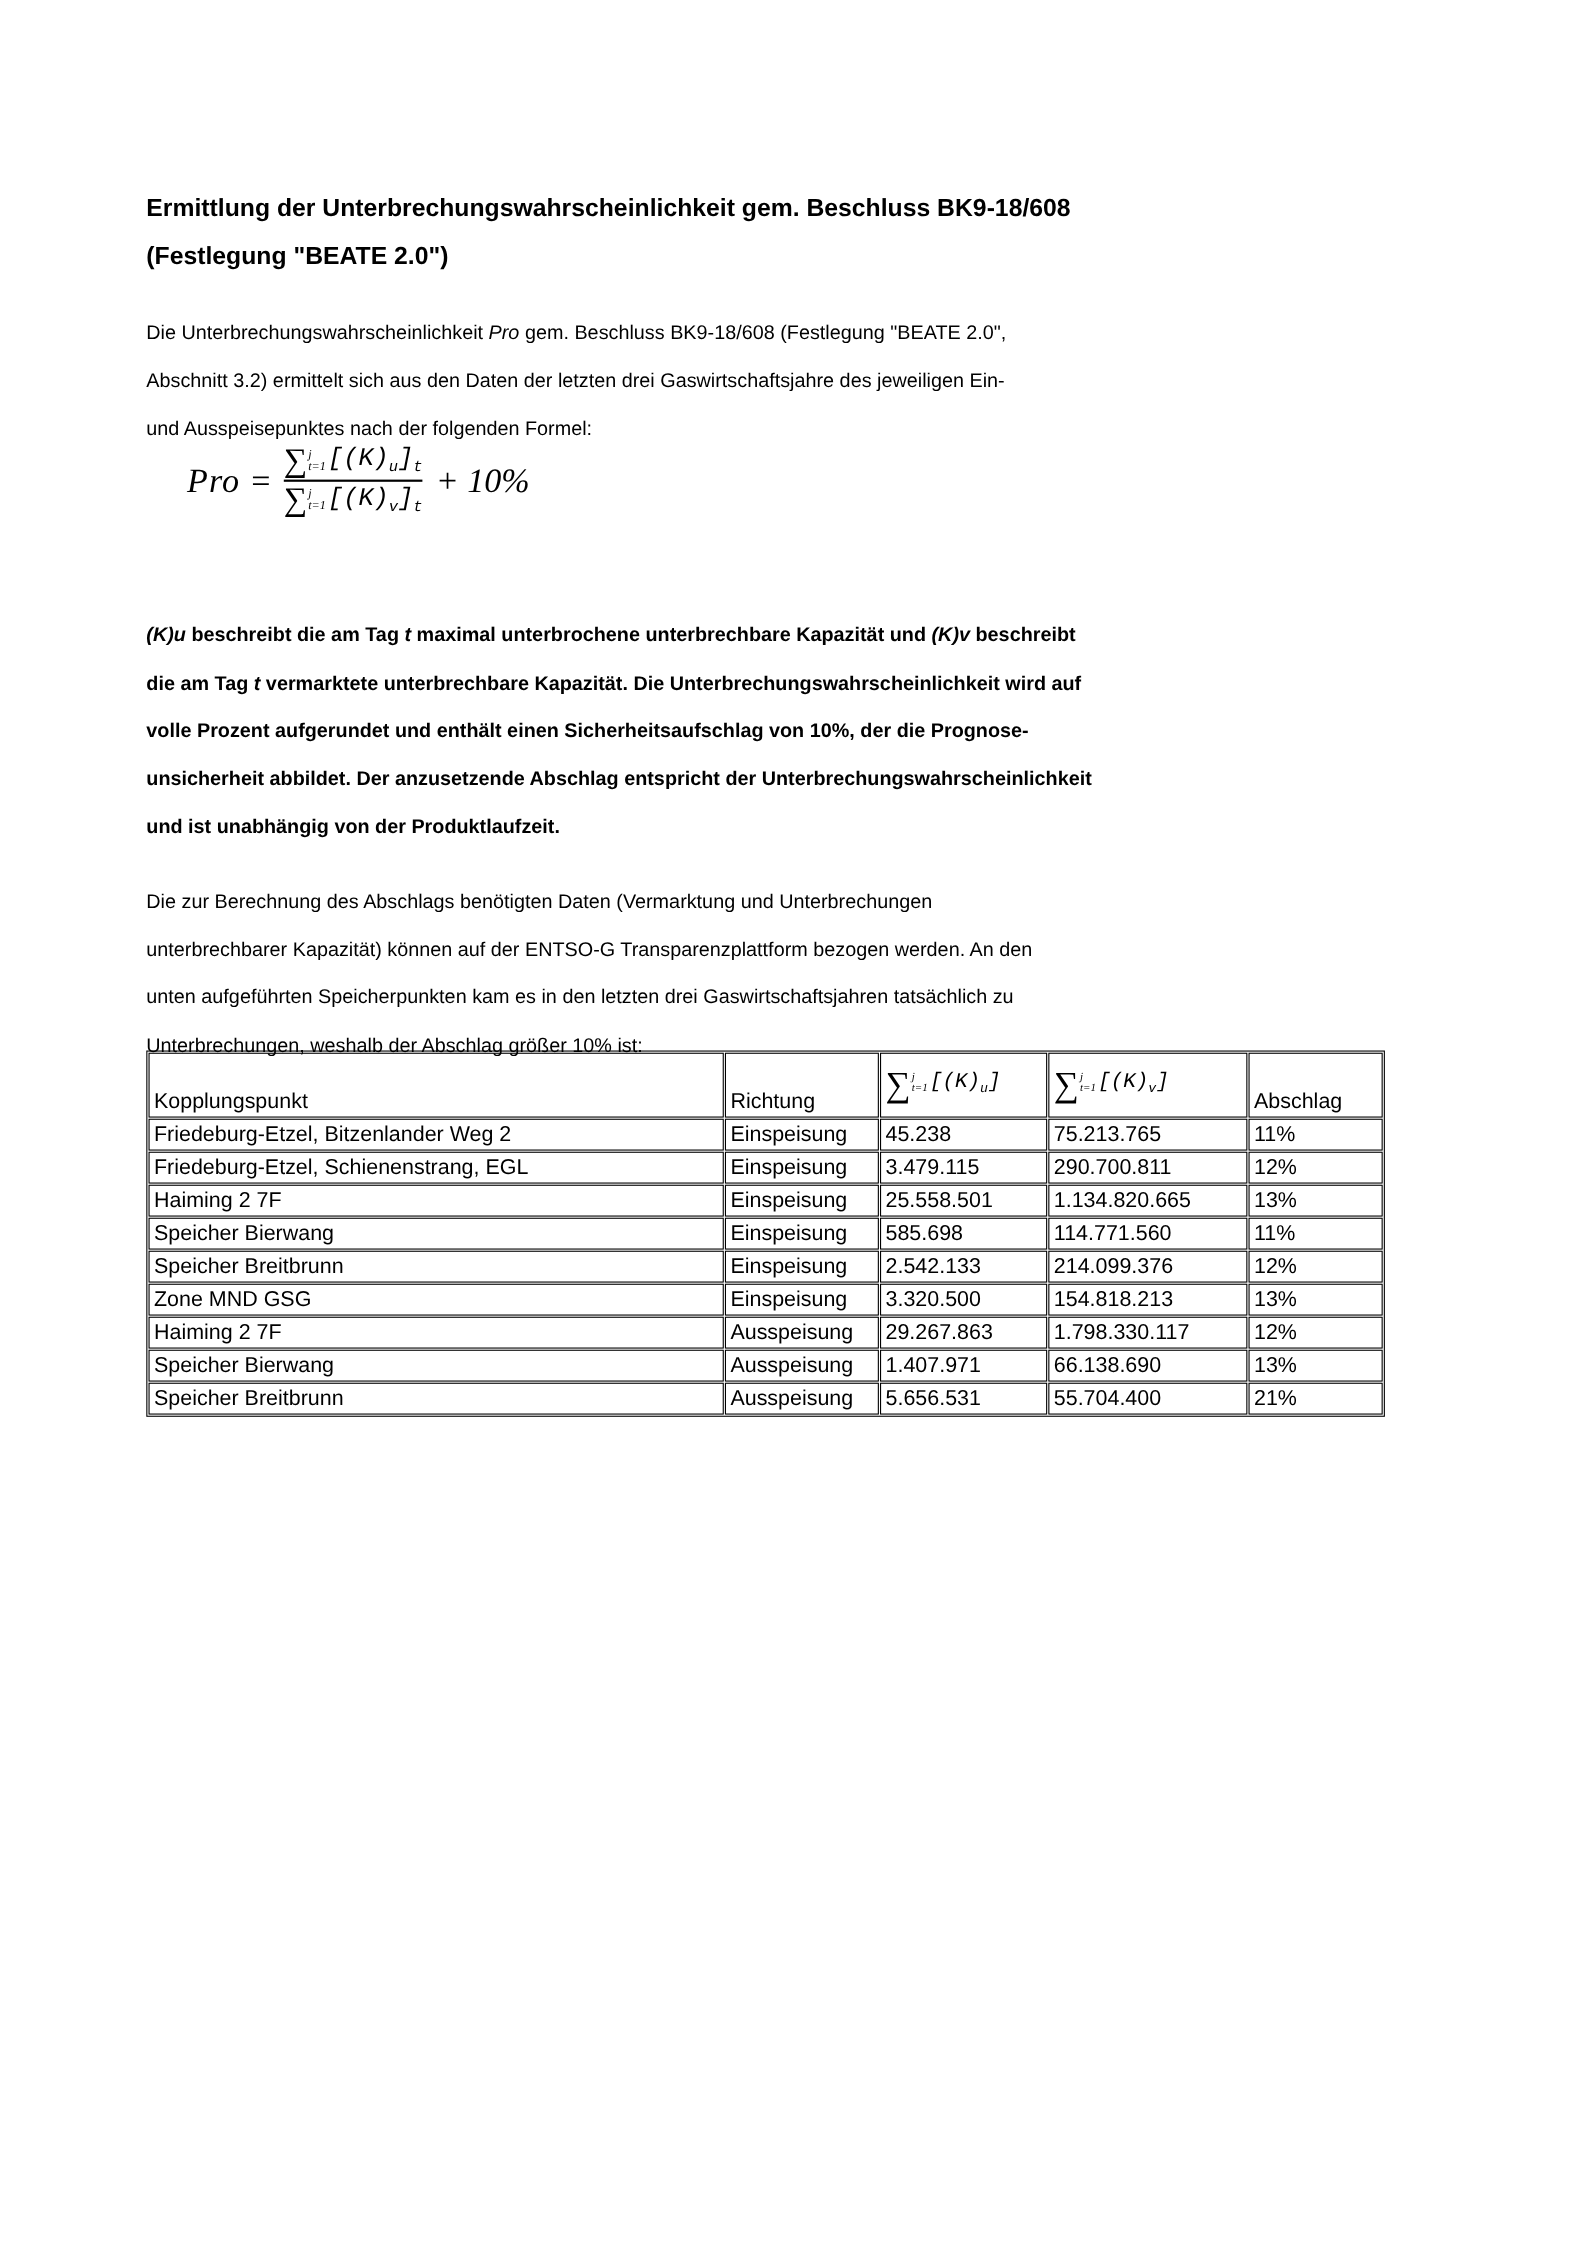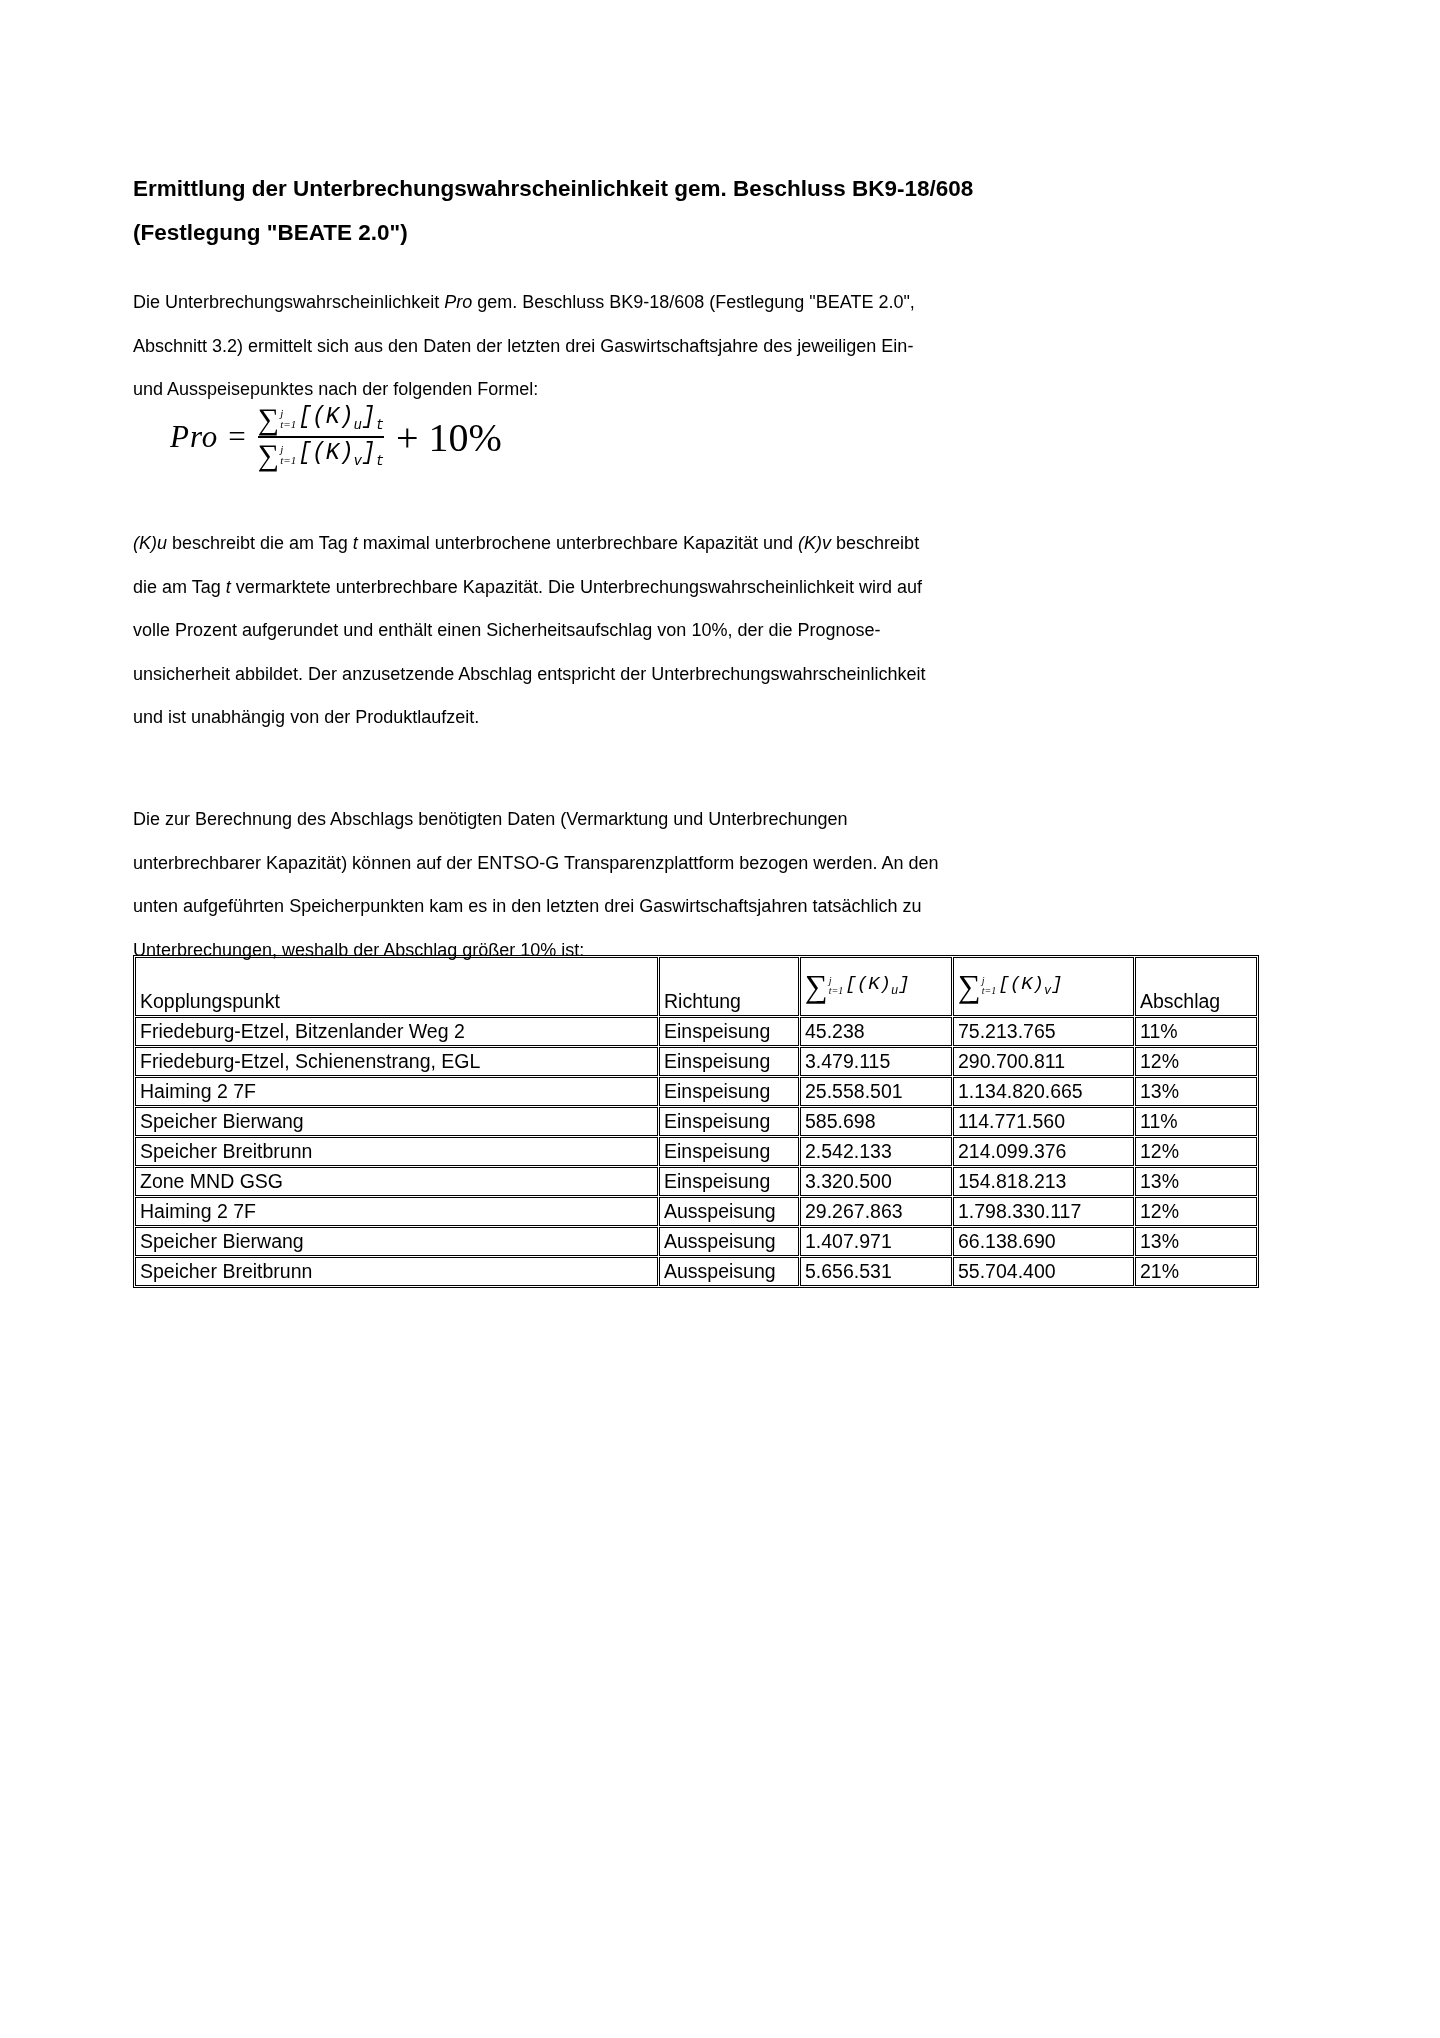--- a/index.html
+++ b/index.html
@@ -9,41 +9,41 @@
     background:#ffffff;
     font-family:"Liberation Sans",sans-serif;
     color:#000;
     overflow:hidden;
   }
   .block{position:absolute;left:133px;width:1170px;}
   .doc-title{top:167px;font-weight:bold;font-size:22.5px;line-height:44px;}
   .doc-title span{display:block;}
   .para{font-size:18px;line-height:43.5px;white-space:pre-line;}
   .p1{top:263px;}
-  .p2{top:504px;}
+  .p2{top:538px;font-weight:bold;}
   .p3{top:780px;}
   .it{font-style:italic;}
 
   
   .formula{
     top:404px;left:170px;width:auto;
     display:inline-flex;align-items:center;
     font-family:"Liberation Serif",serif;
   }
   .f-lhs{font-size:31px;font-style:italic;letter-spacing:1px;}
   .f-eq{font-size:31px;margin:0 12px 0 10px;}
   .frac{display:inline-flex;flex-direction:column;align-items:center;}
   .frac-row{display:inline-flex;align-items:center;white-space:nowrap;}
   .bar{align-self:stretch;border-top:2.5px solid #000;margin:2px 0;}
   .sigma{font-size:30px;line-height:1;}
   .lims{display:inline-flex;flex-direction:column;justify-content:center;margin:0 2px 0 1px;}
   .lims .sup,.lims .sub{font-size:11px;line-height:11px;font-style:italic;}
   .fbody{font-size:23px;font-style:italic;line-height:1.1;font-family:Liberation Mono, monospace;}
   .fbody sub{font-size:14px;}
-  .f-plus{font-size:40px;margin-left:12px;white-space:nowrap;}
+  .f-plus{font-size:31px;margin-left:12px;white-space:nowrap;font-style:italic;}
 
   
   .tbl-wrap{top:955px;width:auto;}
   table.doc-table{
     border-collapse:separate;border-spacing:1px;
     border:1px solid #000;
     table-layout:fixed;
     font-size:19.5px;
   }
   table.doc-table td,table.doc-table th{

